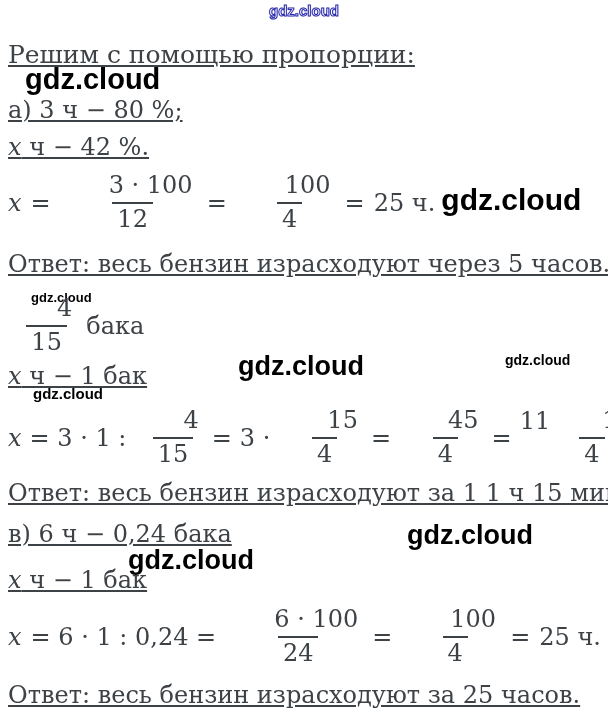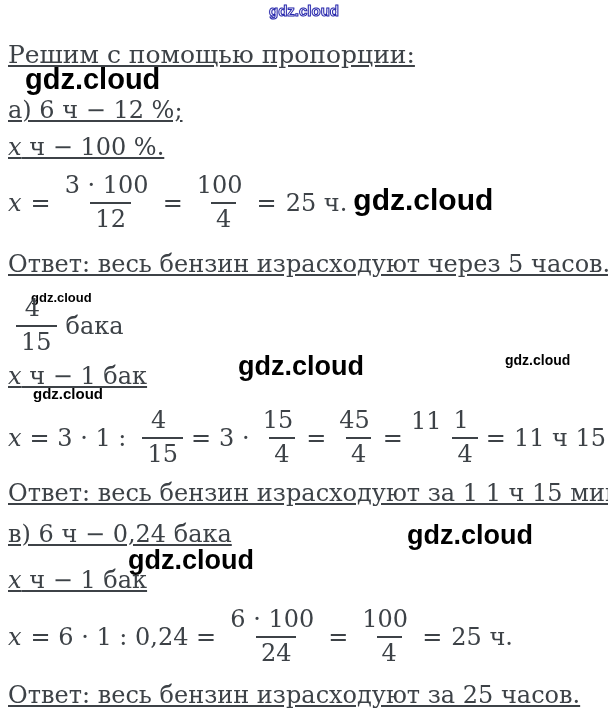--- a/index.html
+++ b/index.html
@@ -31,21 +31,21 @@
     gap: 9px;
     font-size: 24px;
     white-space: nowrap;
   }
   .frac {
     display: inline-flex;
     flex-direction: column;
     align-items: center;
     line-height: 1.15;
   }
-  .frac .num { padding: 0 5px 2px; }
+  .frac .num { padding: 0 5px 2px; margin-left: 44px; }
   .frac .den { border-top: 2px solid #3d4247; padding: 2px 5px 0; margin-left: 8px; }
   .mixed { display: inline-flex; gap: 3px; }
   
   .wm {
     position: absolute;
     font-family: "Liberation Sans", "DejaVu Sans", sans-serif;
     color: #000000;
     white-space: nowrap;
   }
   .wm-top {
@@ -77,23 +77,23 @@
 <body>
 
 <div class="page">
 
   <div class="wm wm-top">gdz.cloud</div>
 
   <div class="line intro" style="top:40px">Решим с помощью пропорции:</div>
 
   <div class="wm wm-bold wm-a">gdz.cloud</div>
 
-  <div class="line" style="top:96px">а) 6 ч − 12 %;</div>
+  <div class="line" style="top:96px">а) 3 ч − 80 %;</div>
 
-  <div class="line" style="top:133px"><span class="it">х</span><span> ч − 100 %.</span></div>
+  <div class="line" style="top:133px"><span class="it">х</span><span> ч − 42 %.</span></div>
 
   <div class="eqline" style="top:168px; height:70px">
     <span class="it">х</span>
     <span>=</span>
     <span class="frac">
         <span class="num">3 · 100</span>
         <span class="den">12</span>
       </span>
     <span>=</span>
     <span class="frac">

